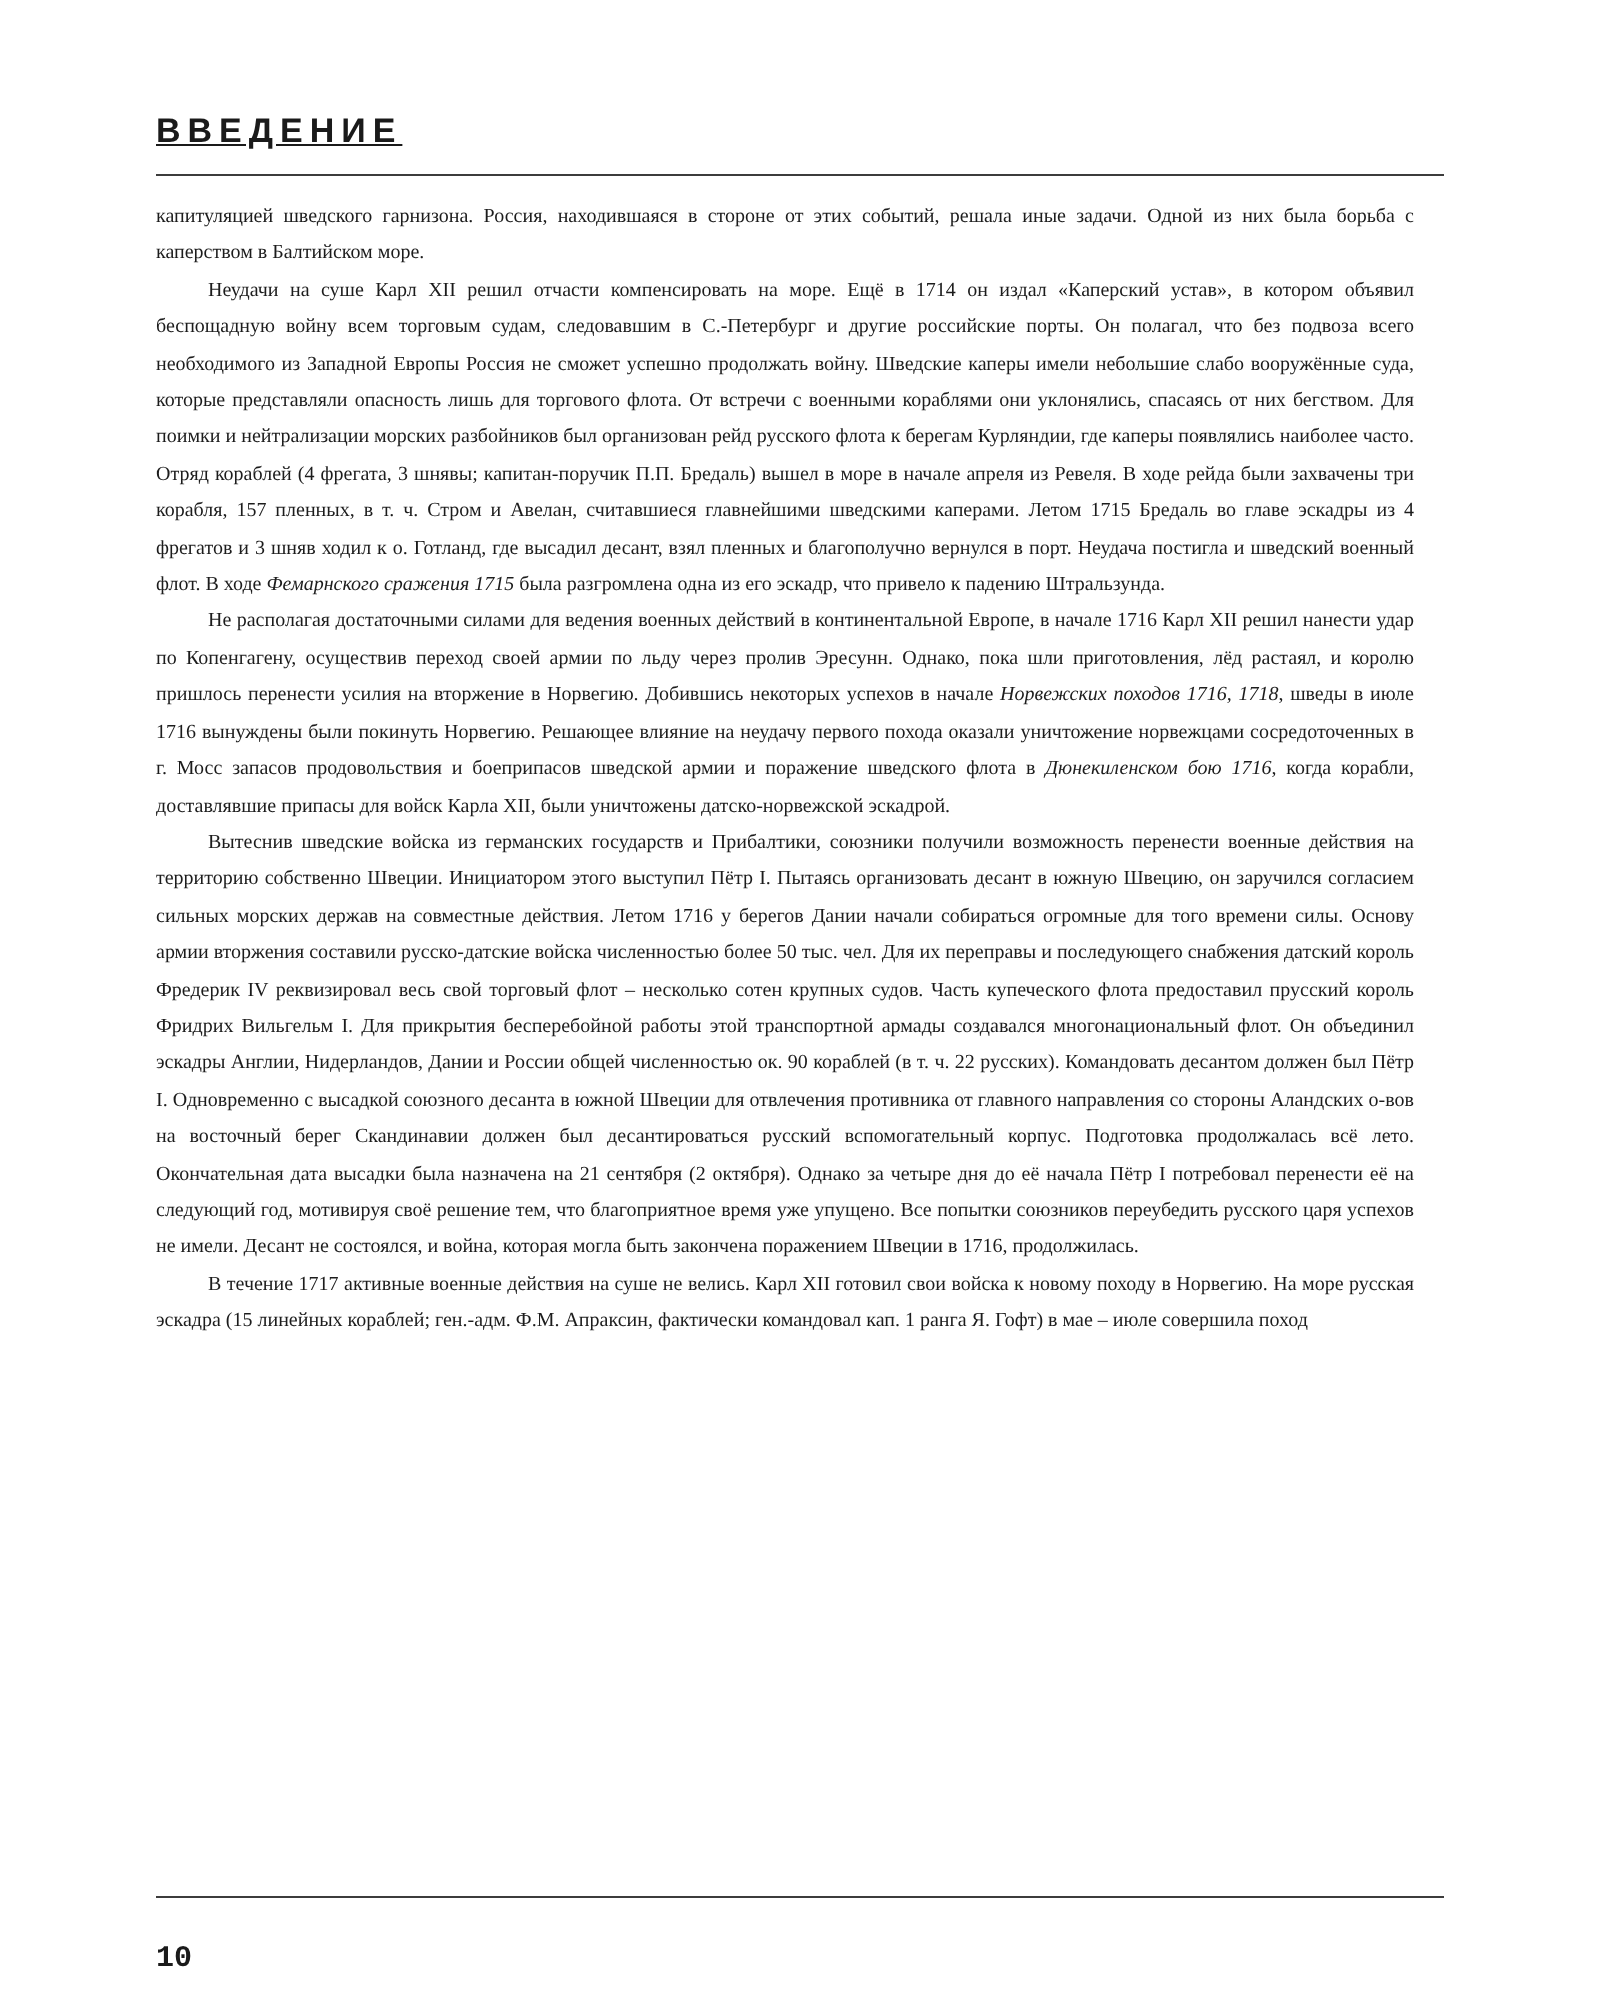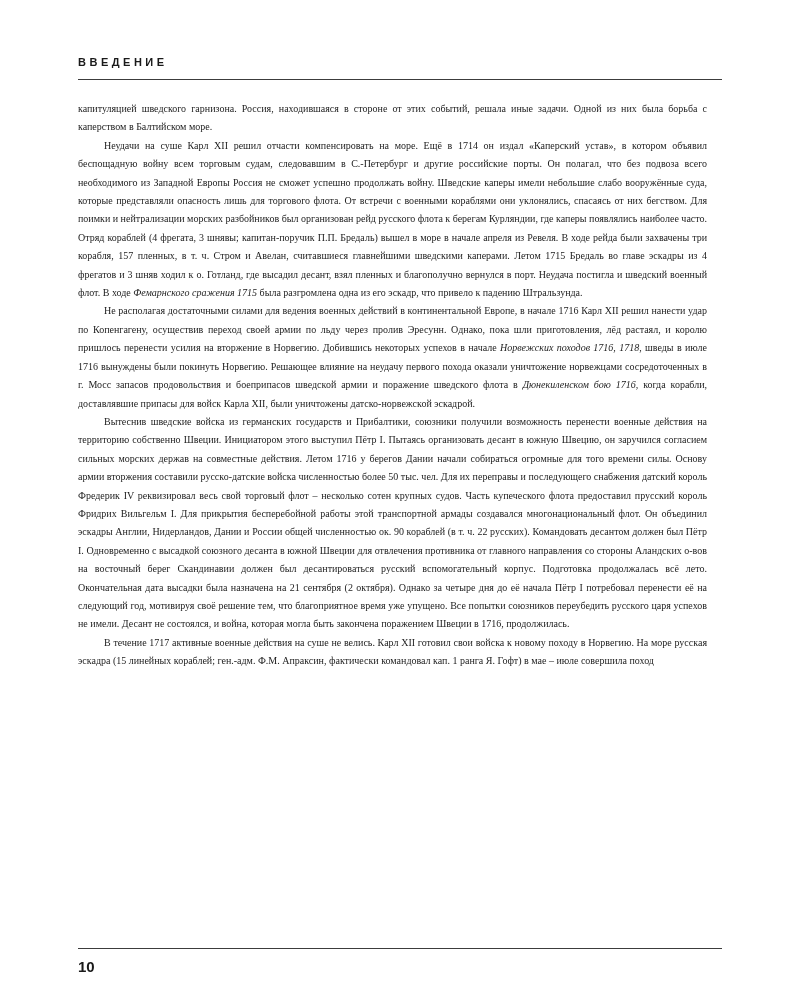--- a/index.html
+++ b/index.html
@@ -20,24 +20,25 @@
   }
   .page-header {
     position: absolute;
     top: 56px;
     left: 78px;
     right: 78px;
   }
   .header-title {
     font-family: "Liberation Sans", "DejaVu Sans", sans-serif;
     font-weight: bold;
-    font-size: 11px;
+    font-size: 17px;
     letter-spacing: 3.5px;
     color: #1a1a1a;
     text-transform: uppercase;
+    text-decoration: underline;
   }
   .header-rule {
     margin-top: 11px;
     height: 1px;
     background: #3c3c3c;
   }
   .page-body {
     position: absolute;
     top: 100px;
     left: 78px;
@@ -61,22 +62,22 @@
     position: absolute;
     top: 948px;
     left: 78px;
     right: 78px;
   }
   .footer-rule {
     height: 1px;
     background: #3c3c3c;
   }
   .page-number {
-    margin-top: 9px;
-    font-family: Liberation Sans, sans-serif;
+    margin-top: 22px;
+    font-family: Liberation Mono, monospace;
     font-weight: bold;
     font-size: 15px;
     color: #1a1a1a;
   }
 </style>
 </head>
 <body>
 
 <div class="page">
 

